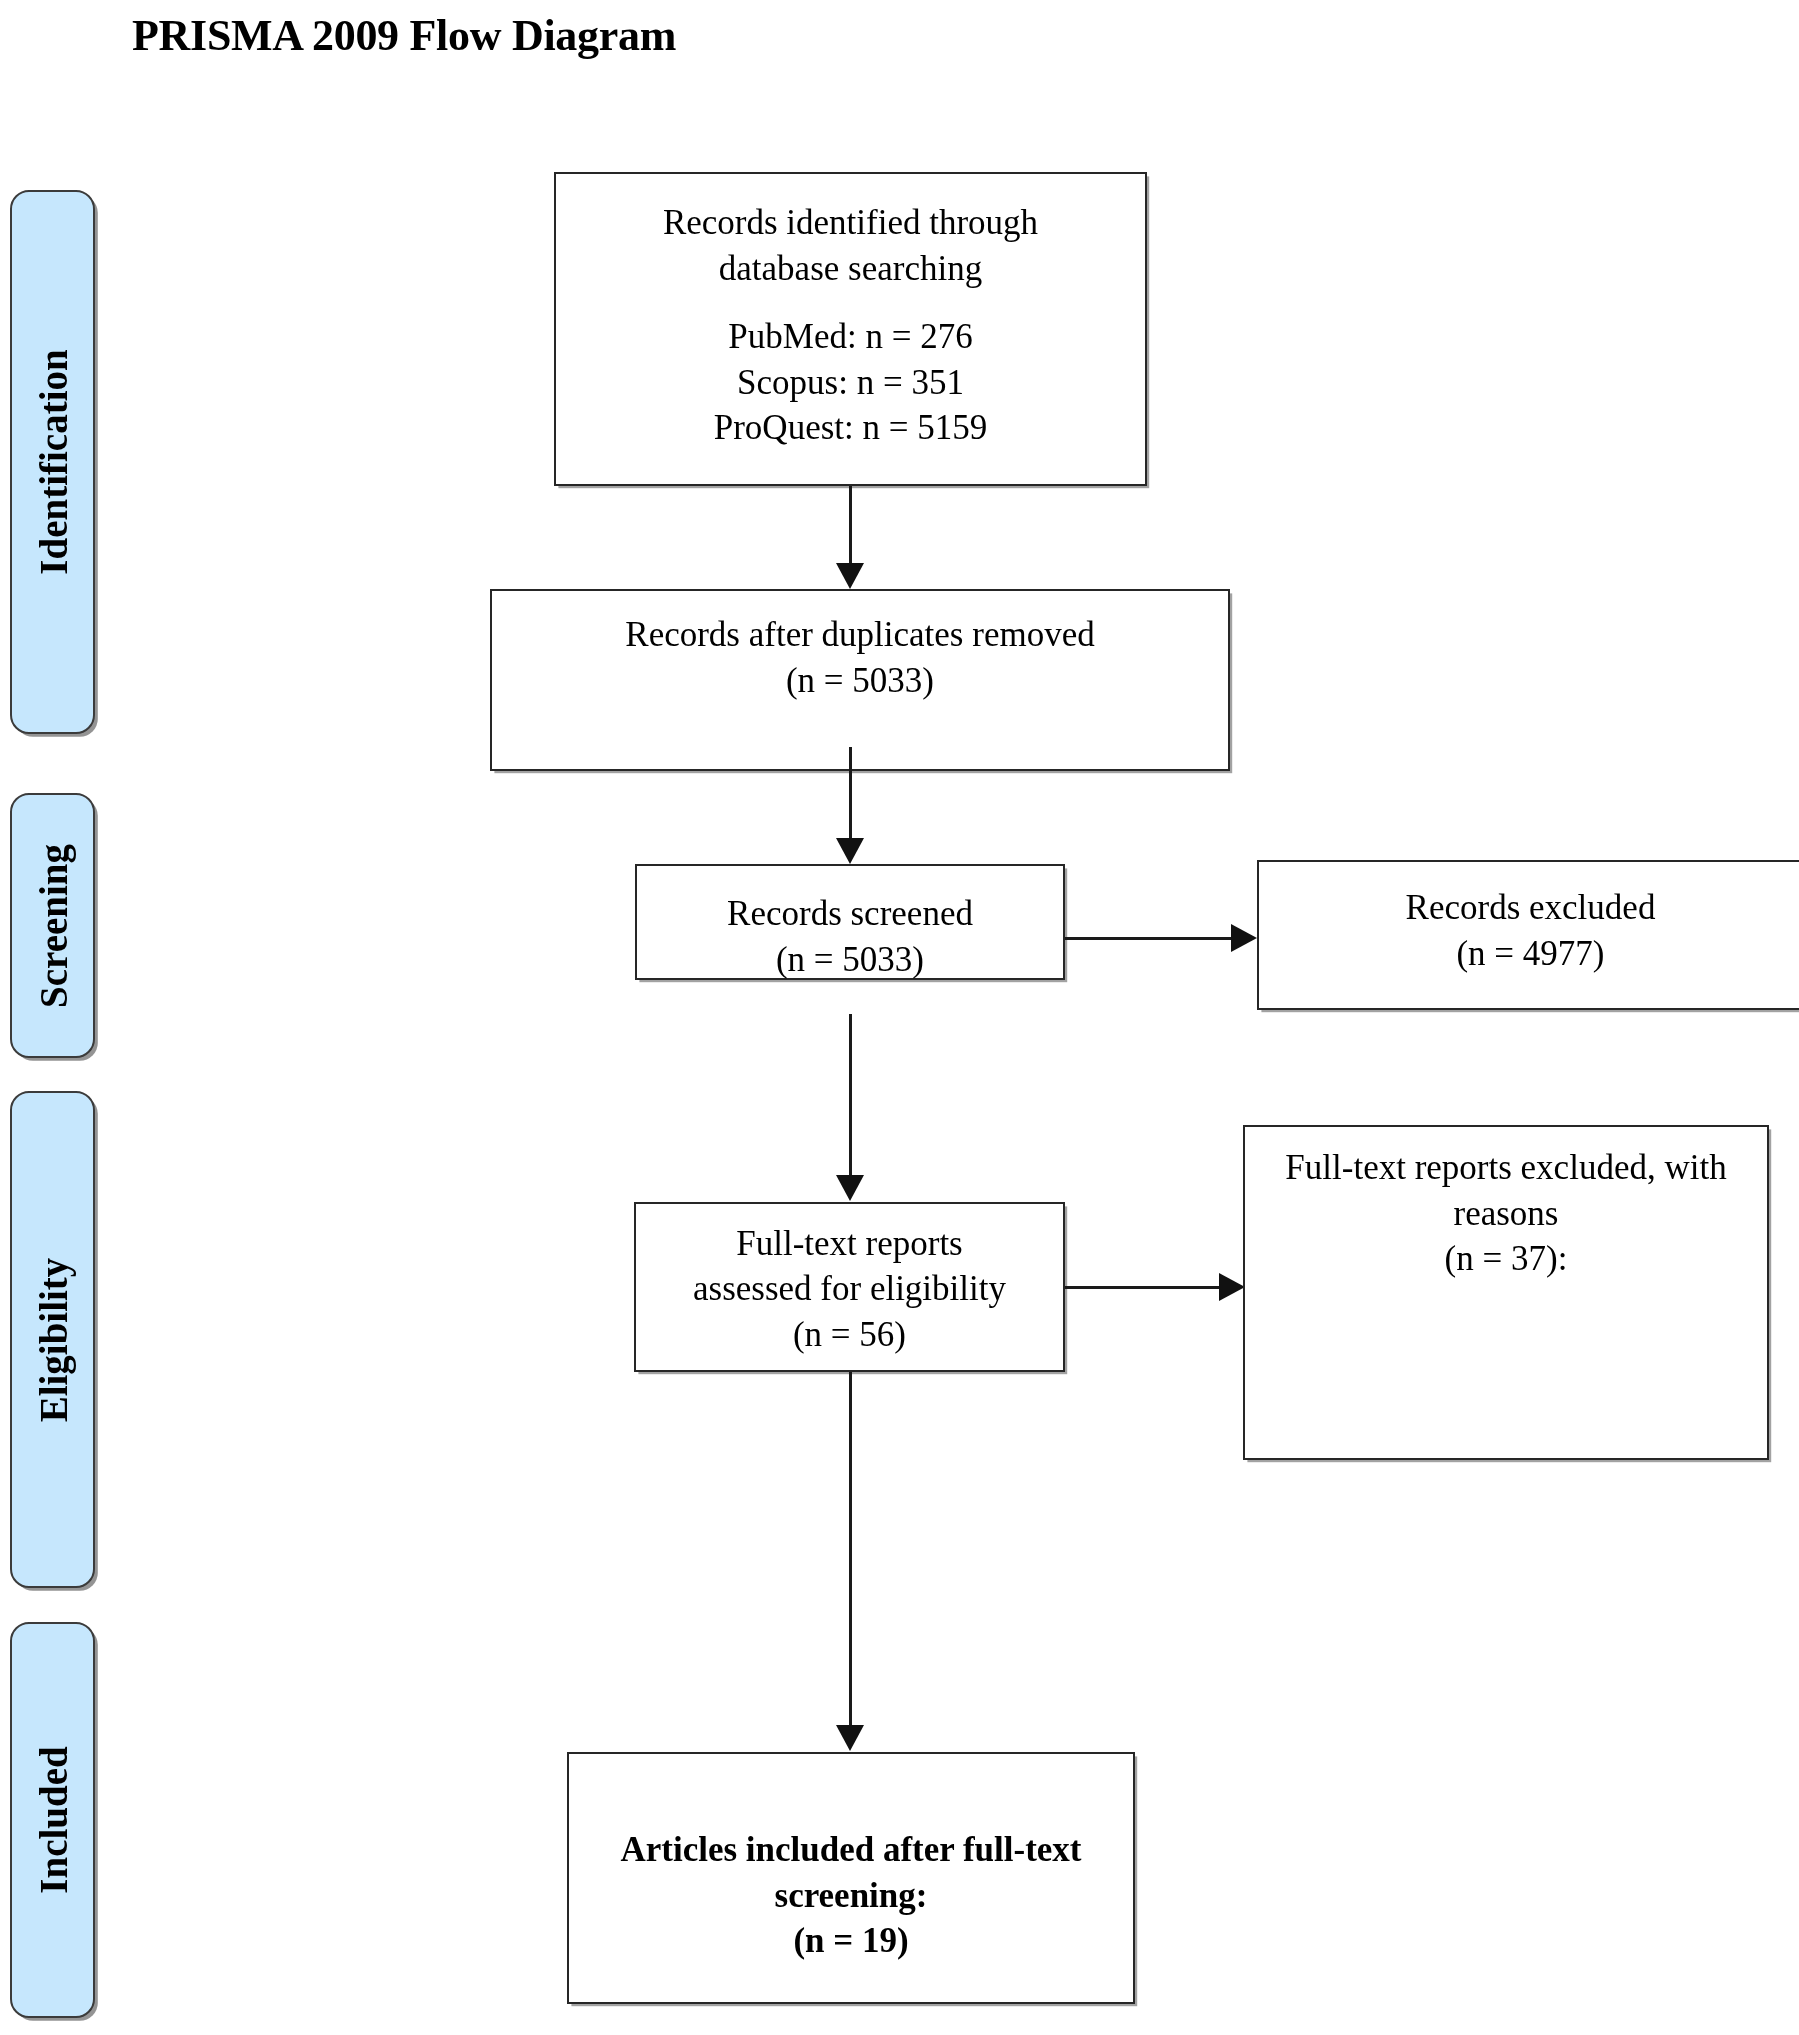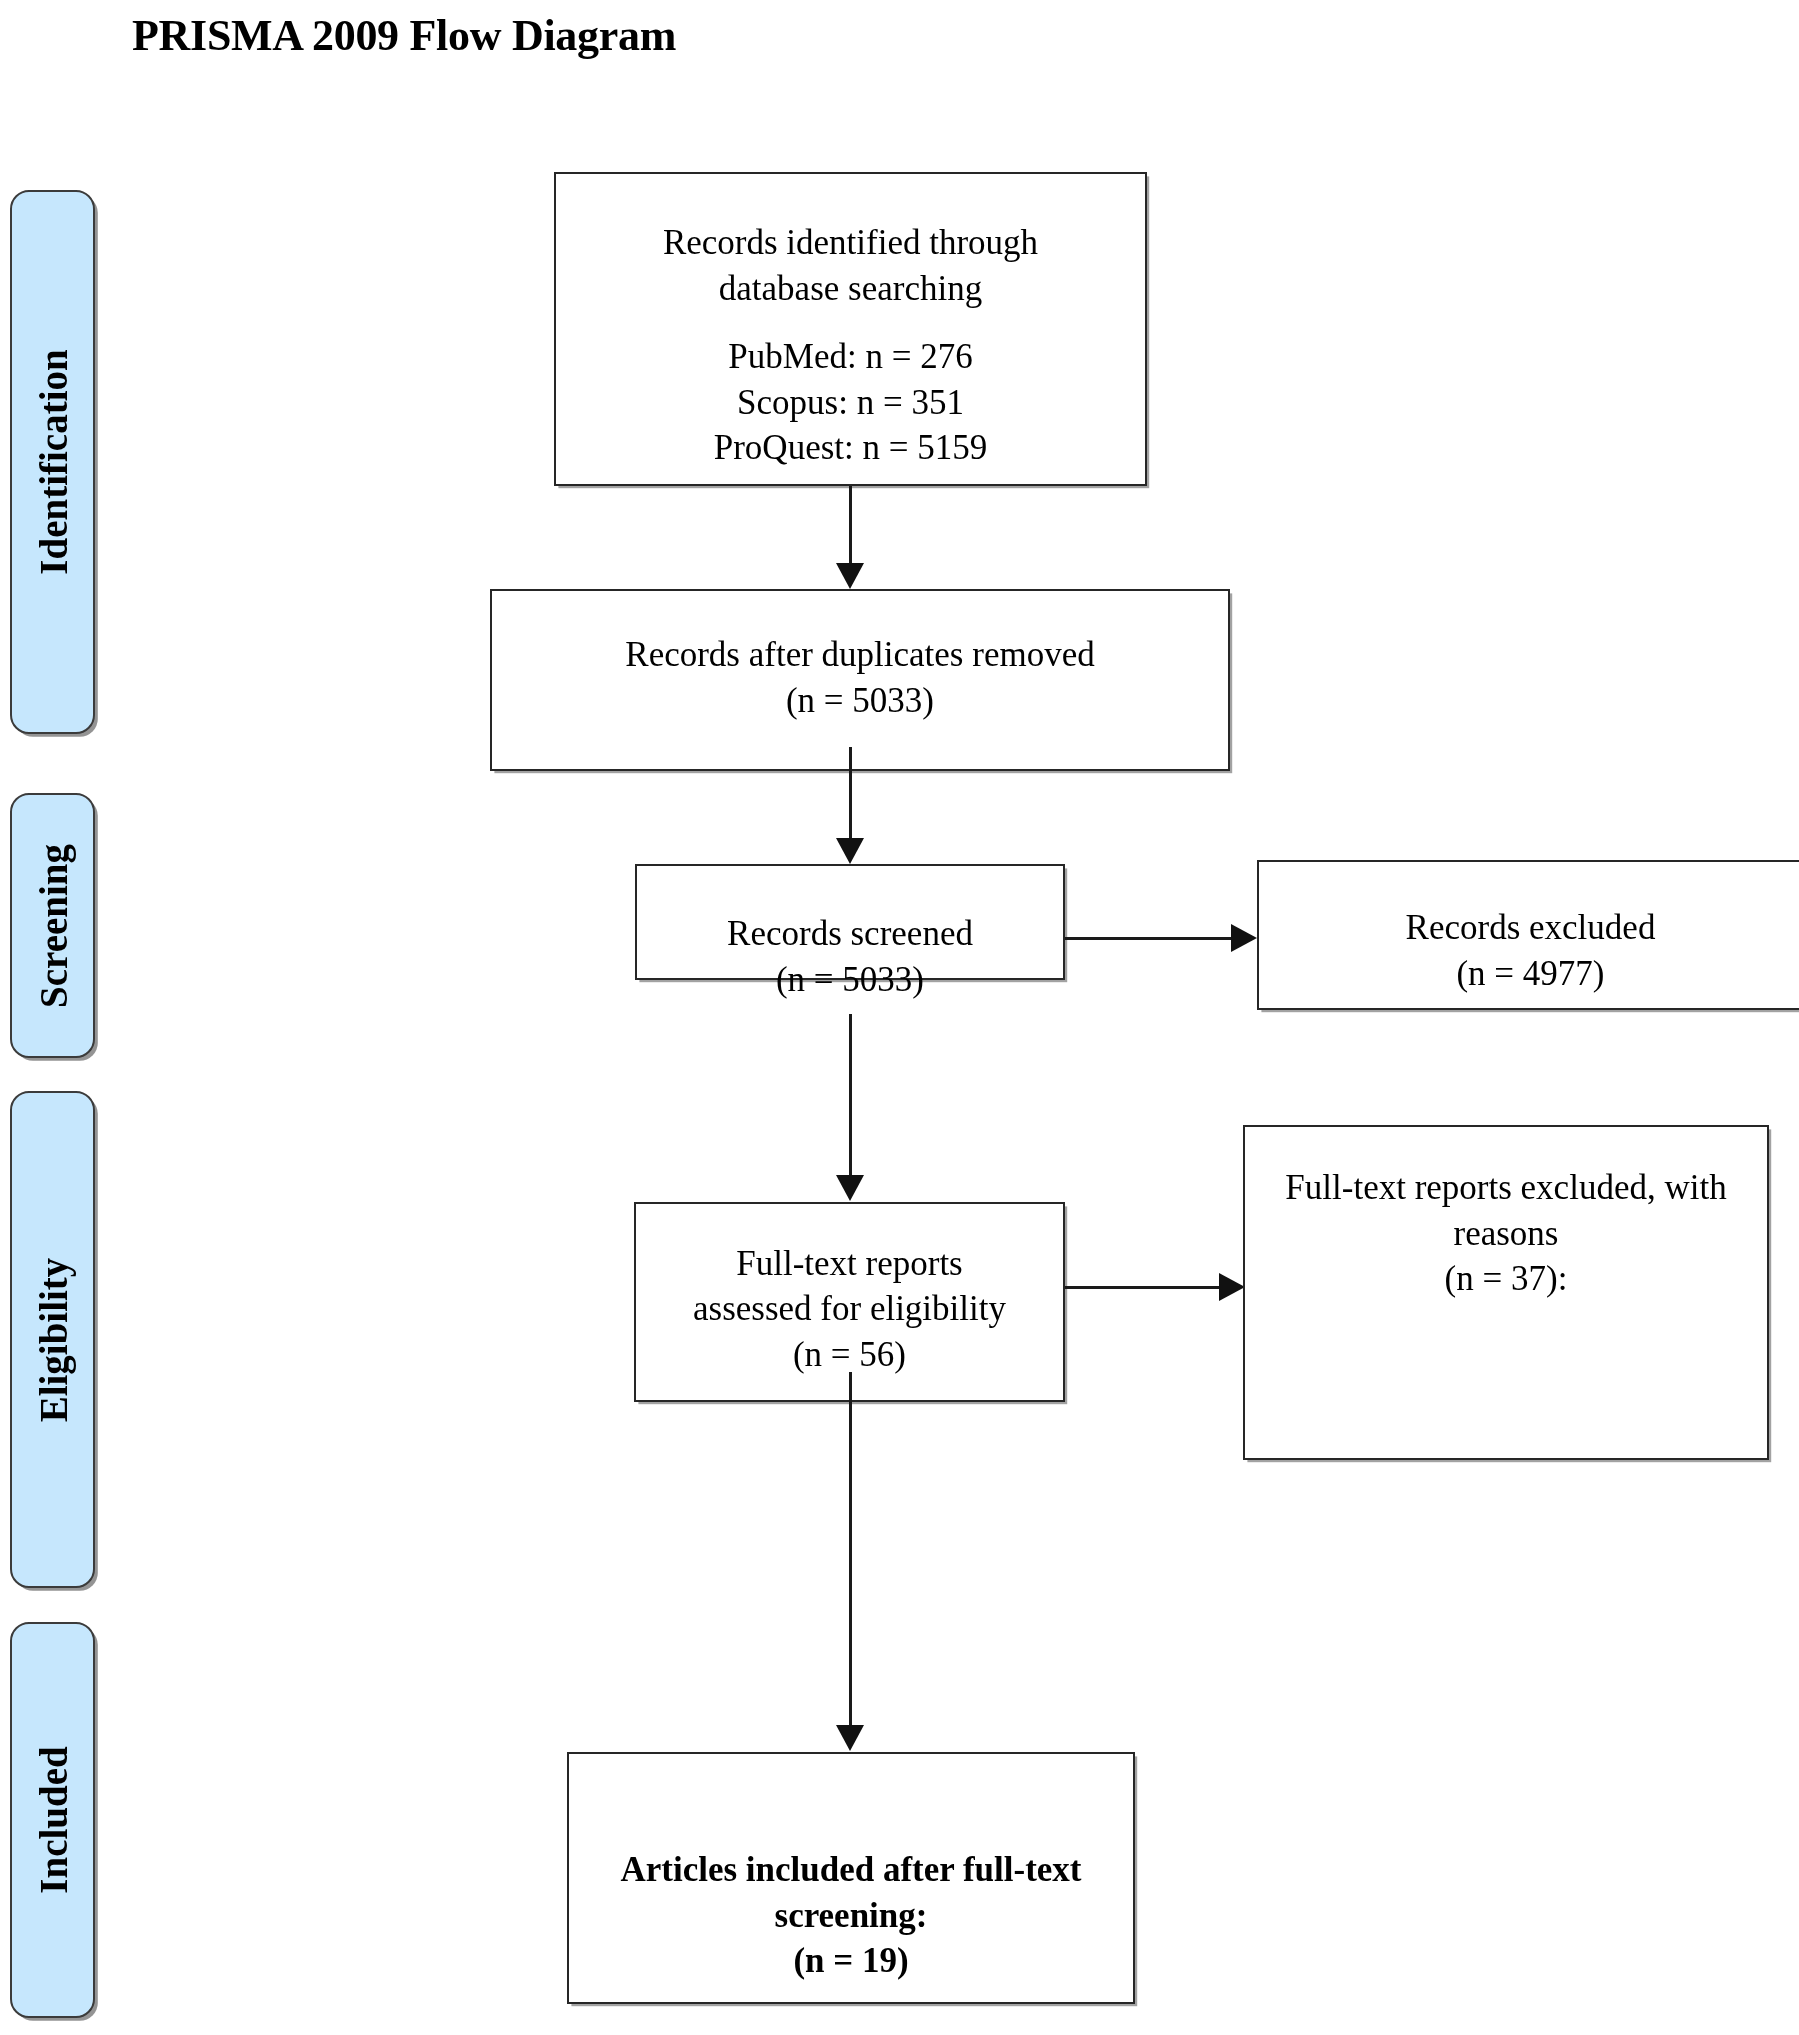--- a/index.html
+++ b/index.html
@@ -65,21 +65,20 @@
     display: flex;
     flex-direction: column;
     align-items: center;
   }
   .flow-box .box-text {
     text-align: center;
     font-size: 35px;
     line-height: 1.30;
     font-family: "Liberation Serif", "DejaVu Serif", serif;
     white-space: pre-line;
-    margin-top: 20px;
   }
   .flow-box .box-text.spaced { margin-top: 23.4px; }
 
   
   .v-line {
     position: absolute;
     width: 3.3px;
     background: #1a1a1a;
   }
   .h-line {
@@ -155,21 +154,21 @@
   <div class="arrow-right" style="left:1231px; top:924px;"></div>
 
   <div class="flow-box" style="left:1257px; top:860px; width:547px; height:150px; padding-top:23.4px;">
     <div class="box-text">Records excluded
 (n = 4977)</div>
   </div>
 
   <div class="v-line" style="left:849px; top:1014px; height:162px;"></div>
   <div class="arrow-down" style="left:836px; top:1175px;"></div>
 
-  <div class="flow-box" style="left:634px; top:1202px; width:431px; height:200px; padding-top:16.7px;">
+  <div class="flow-box" style="left:634px; top:1202px; width:431px; height:170px; padding-top:16.7px;">
     <div class="box-text">Full-text reports
 assessed for eligibility
 (n = 56)</div>
   </div>
 
   <div class="h-line" style="left:1065px; top:1286px; width:165px;"></div>
   <div class="arrow-right" style="left:1219px; top:1273px;"></div>
 
   <div class="flow-box" style="left:1243px; top:1125px; width:526px; height:335px; padding-top:18px;gap:41px;">
     <div class="box-text">Full-text reports excluded, with

